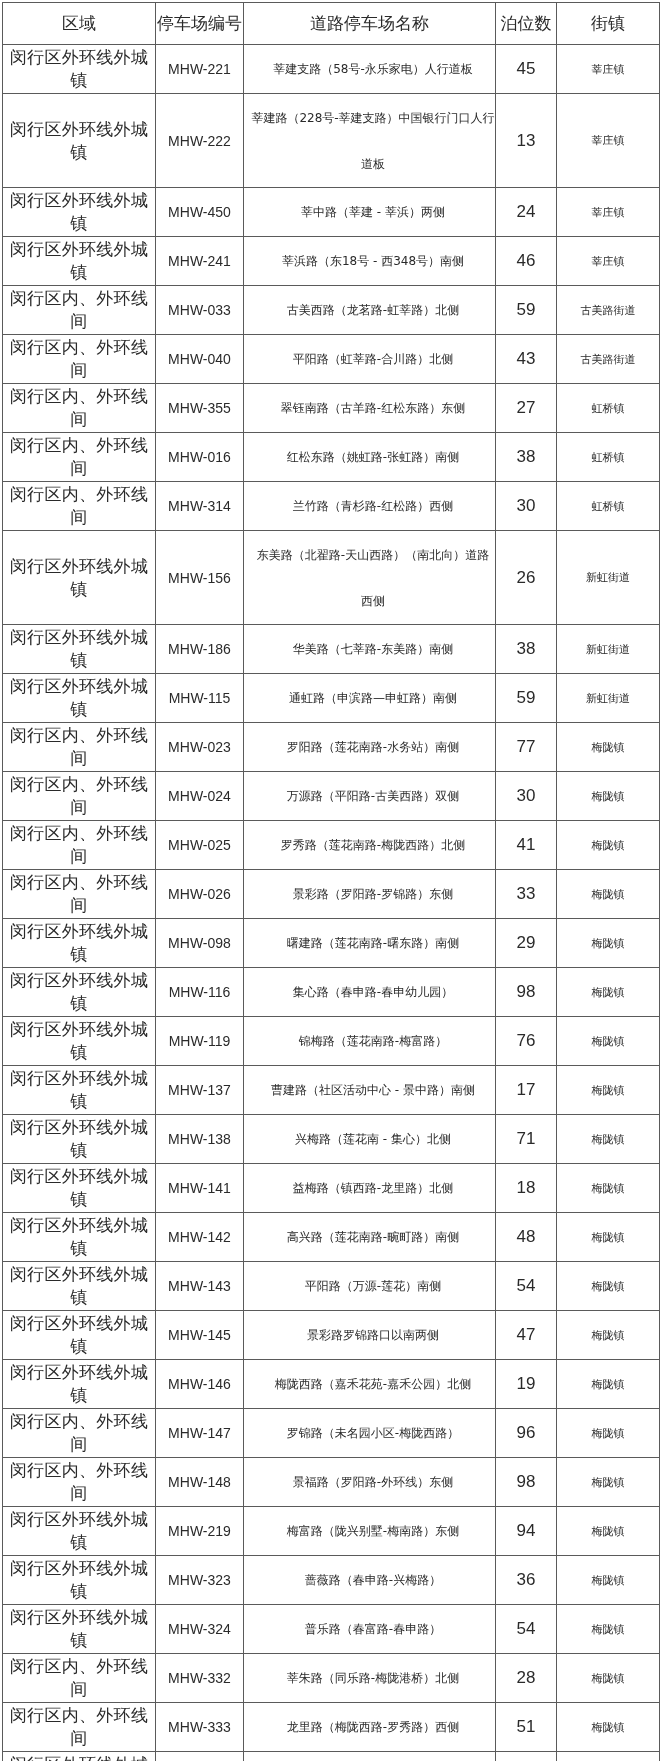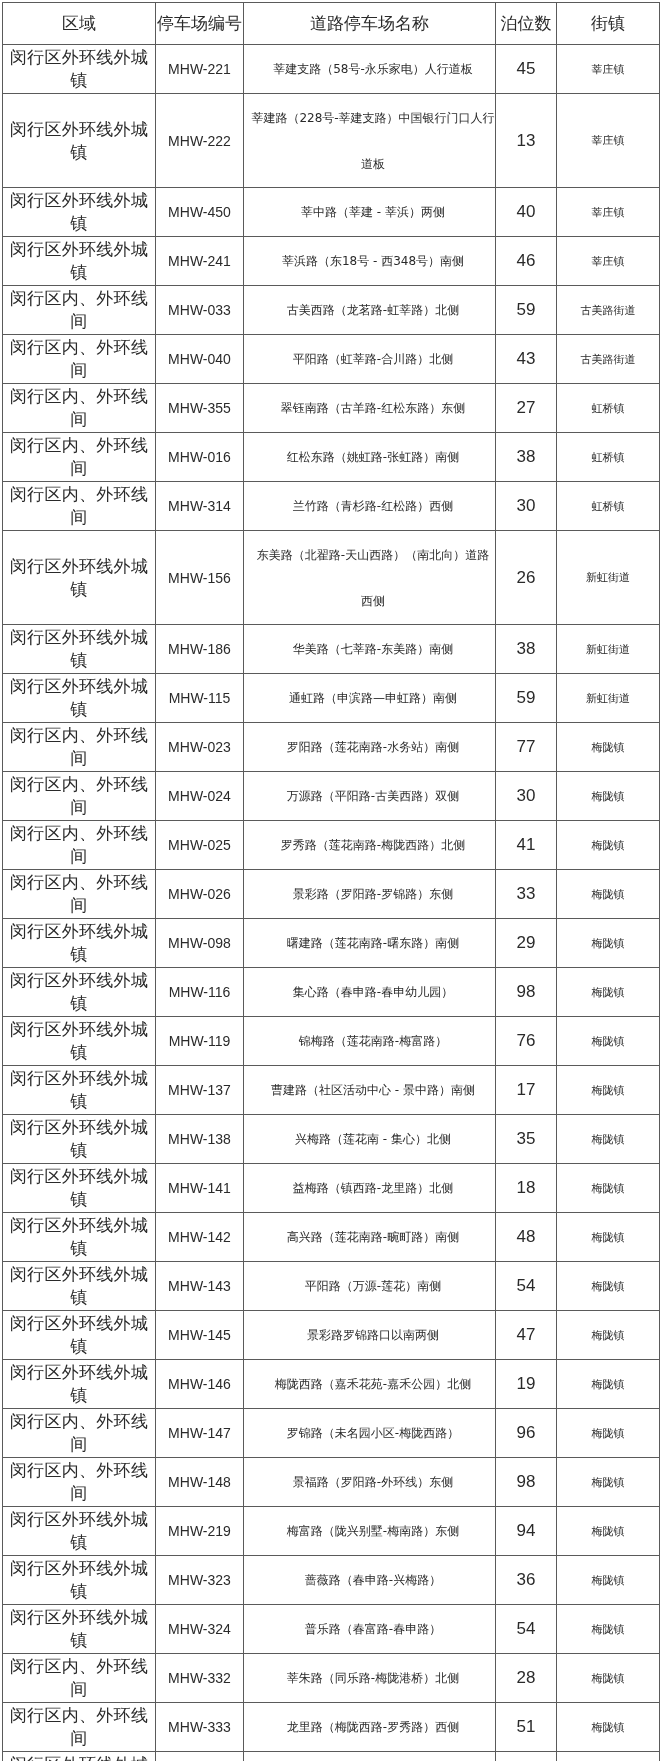--- a/index.html
+++ b/index.html
@@ -68,21 +68,21 @@
           <td class="area">闵行区外环线外城镇</td>
           <td class="code">MHW-222</td>
           <td class="name">莘建路（228号-莘建支路）中国银行门口人行道板</td>
           <td class="count">13</td>
           <td class="town">莘庄镇</td>
         </tr>
         <tr>
           <td class="area">闵行区外环线外城镇</td>
           <td class="code">MHW-450</td>
           <td class="name">莘中路（莘建 - 莘浜）两侧</td>
-          <td class="count">40</td>
+          <td class="count">24</td>
           <td class="town">莘庄镇</td>
         </tr>
         <tr>
           <td class="area">闵行区外环线外城镇</td>
           <td class="code">MHW-241</td>
           <td class="name">莘浜路（东18号 - 西348号）南侧</td>
           <td class="count">46</td>
           <td class="town">莘庄镇</td>
         </tr>
         <tr>
@@ -194,21 +194,21 @@
           <td class="area">闵行区外环线外城镇</td>
           <td class="code">MHW-137</td>
           <td class="name">曹建路（社区活动中心 - 景中路）南侧</td>
           <td class="count">17</td>
           <td class="town">梅陇镇</td>
         </tr>
         <tr>
           <td class="area">闵行区外环线外城镇</td>
           <td class="code">MHW-138</td>
           <td class="name">兴梅路（莲花南 - 集心）北侧</td>
-          <td class="count">35</td>
+          <td class="count">71</td>
           <td class="town">梅陇镇</td>
         </tr>
         <tr>
           <td class="area">闵行区外环线外城镇</td>
           <td class="code">MHW-141</td>
           <td class="name">益梅路（镇西路-龙里路）北侧</td>
           <td class="count">18</td>
           <td class="town">梅陇镇</td>
         </tr>
         <tr>

